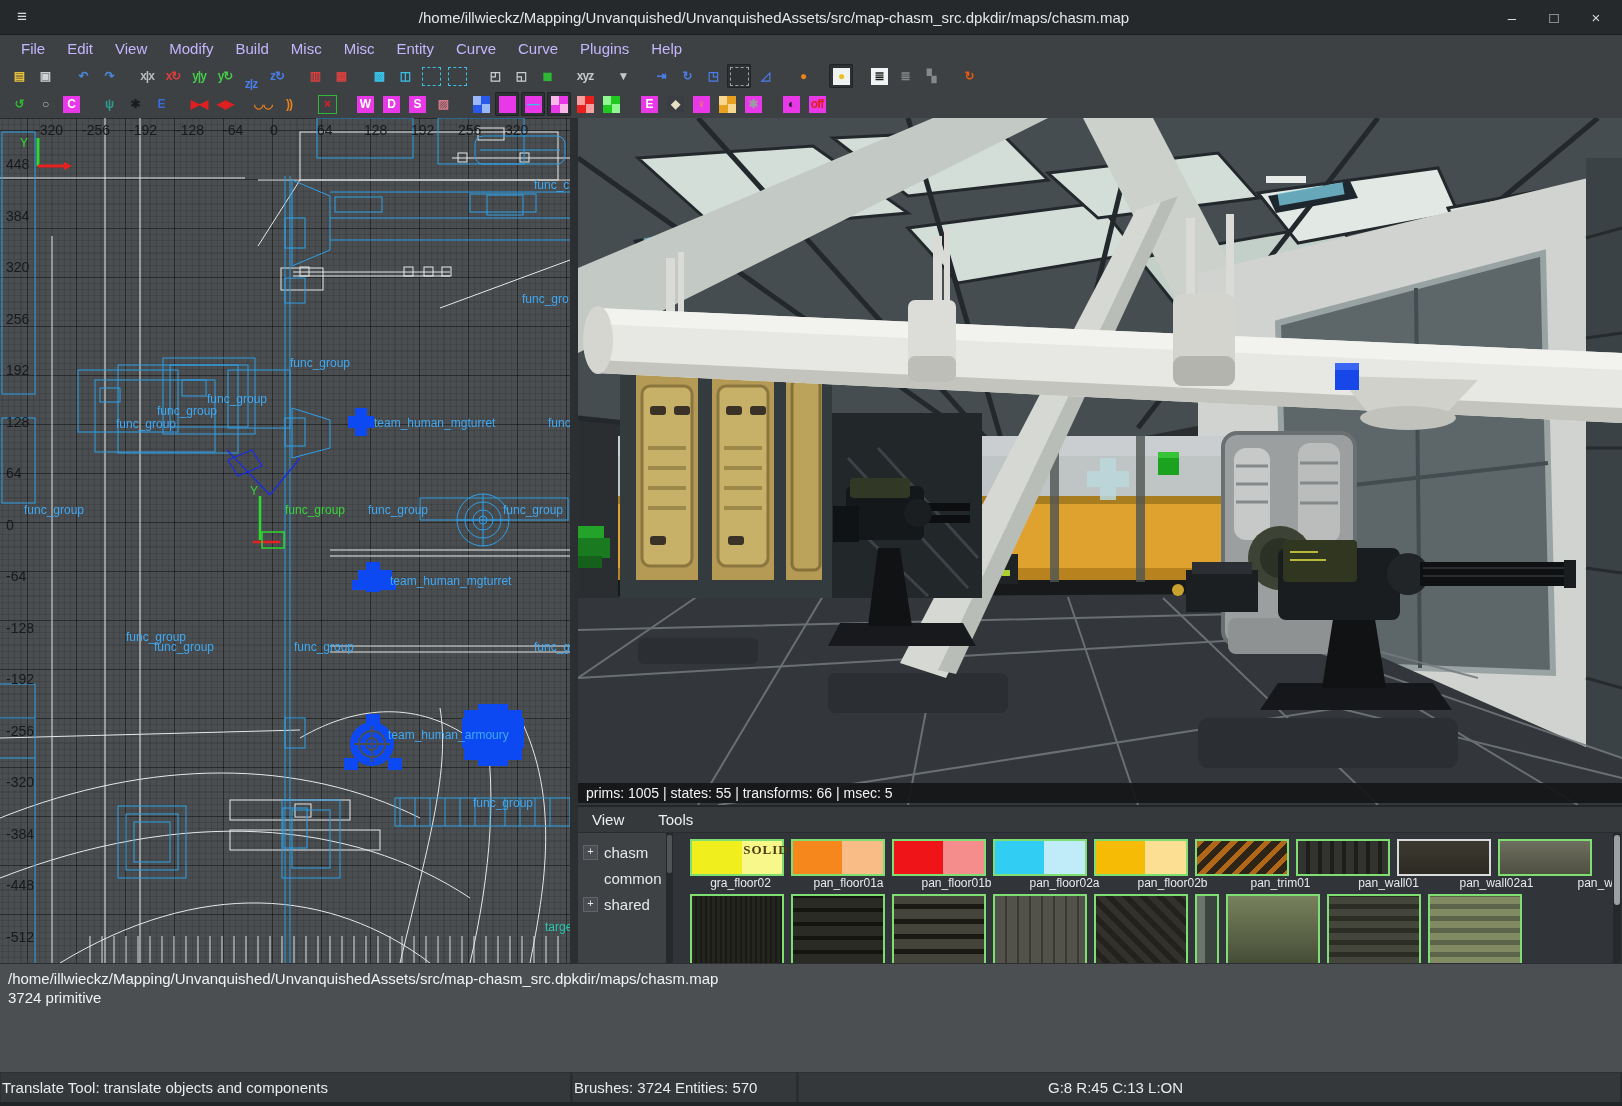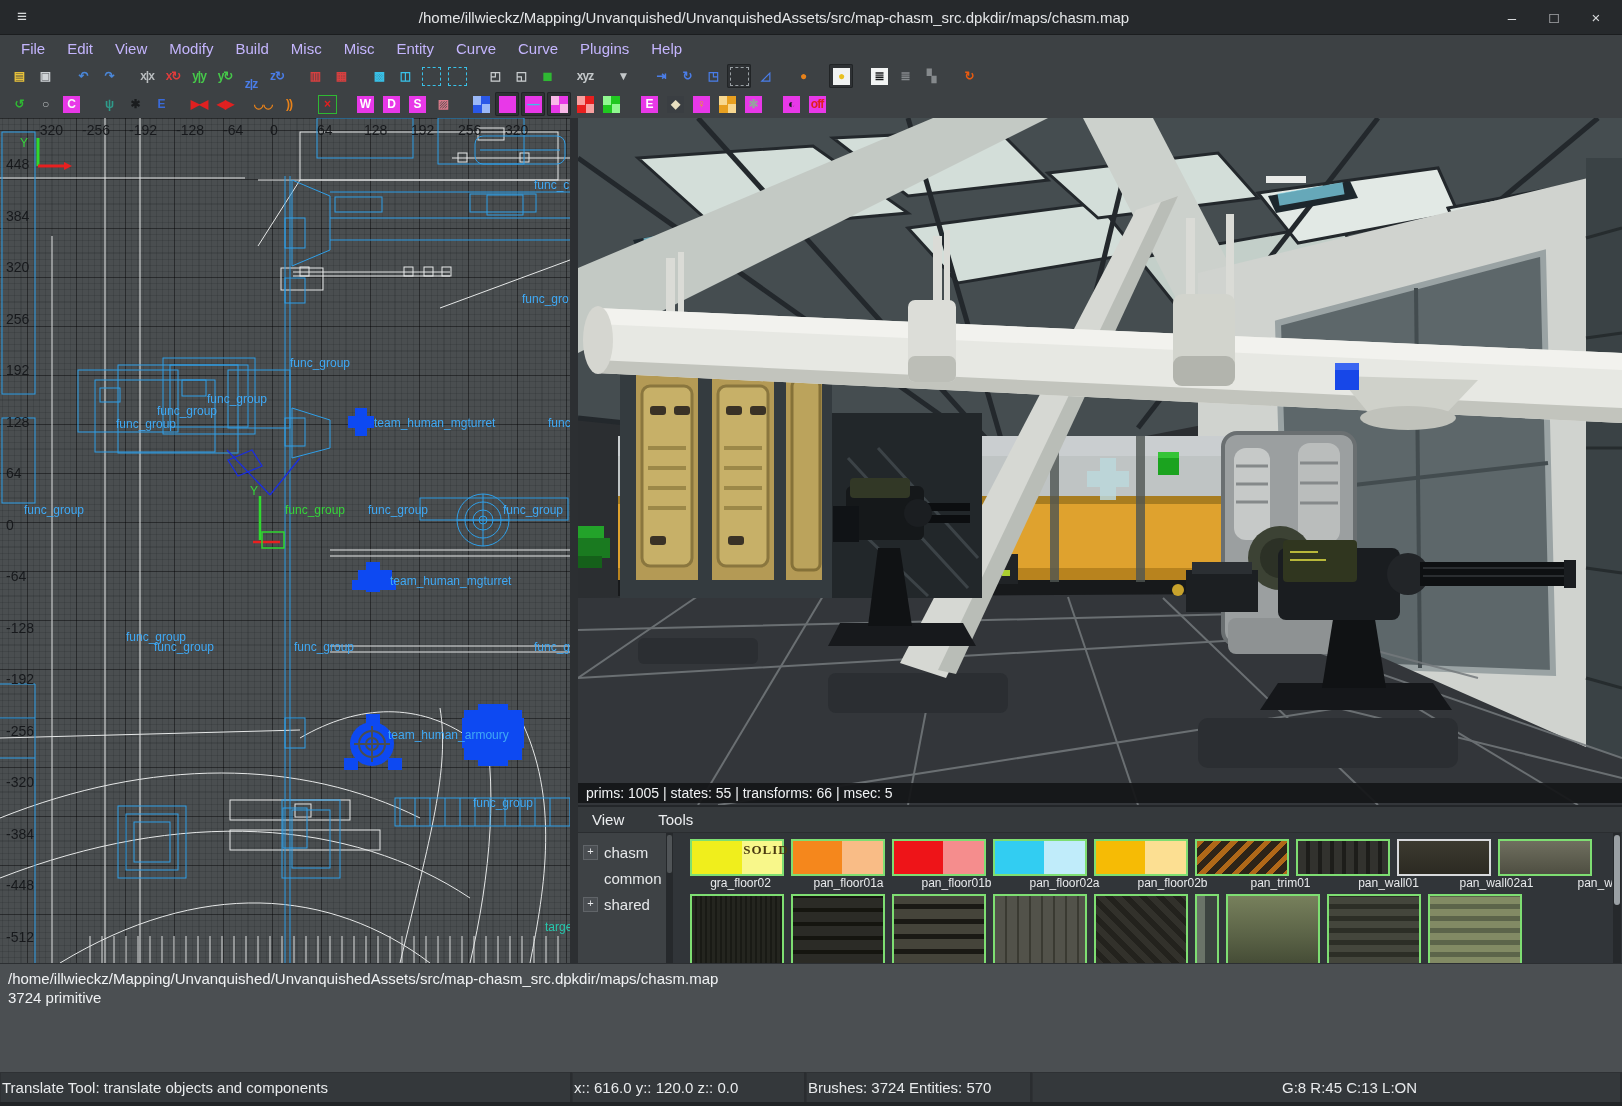--- a/index.html
+++ b/index.html
@@ -795,18 +795,17 @@
       </div>
   </div>
 
   <div class="console" id="console">
       <div>/home/illwieckz/Mapping/Unvanquished/UnvanquishedAssets/src/map-chasm_src.dpkdir/maps/chasm.map</div>
       <div>3724 primitive</div>
     </div>
 
   <div class="statusbar">
     <div class="seg" style="width:566px">Translate Tool: translate objects and components</div>
-    <div class="seg" style="width:228px">x::  616.0  y::  120.0  z::    0.0</div>
     <div class="seg" style="width:220px">Brushes: 3724 Entities: 570</div>
     <div class="seg" style="flex:1;padding-left:250px">G:8  R:45  C:13  L:ON</div>
   </div>
   <div class="bottomstrip"></div>
 </div>
 
 </body></html>

